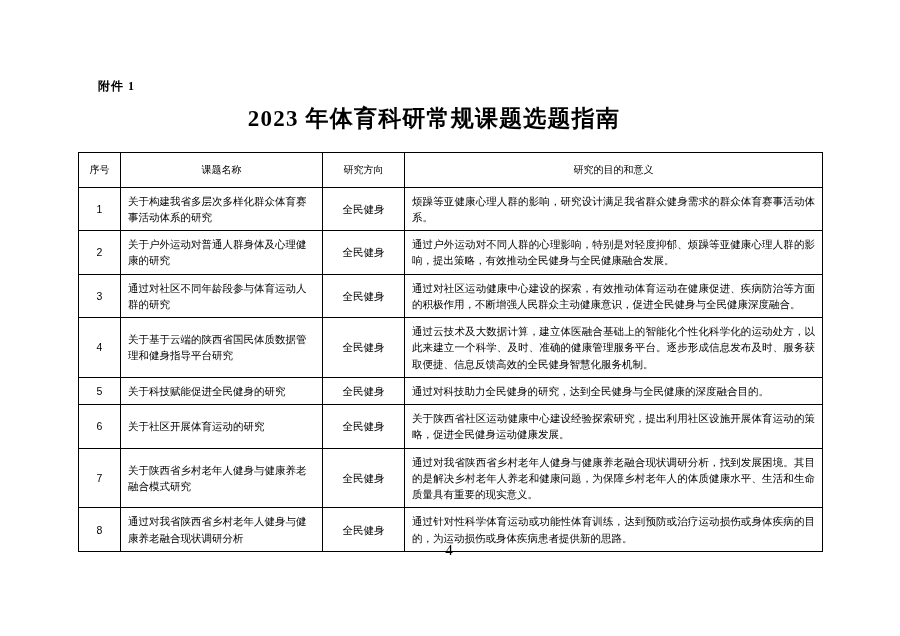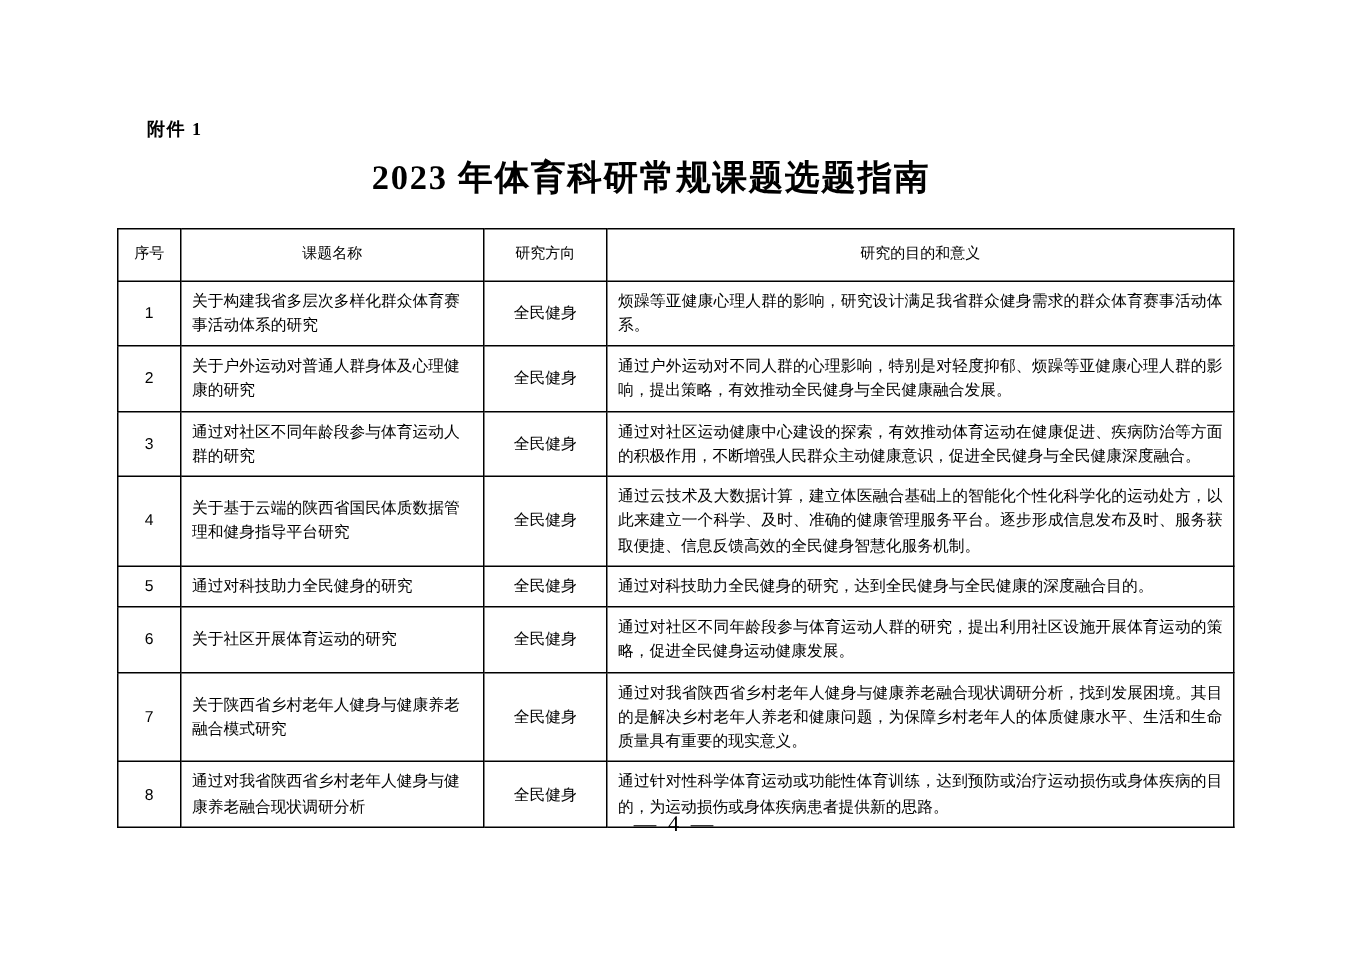--- a/index.html
+++ b/index.html
@@ -139,29 +139,29 @@
         <td class="cell-purpose">通过对社区运动健康中心建设的探索，有效推动体育运动在健康促进、疾病防治等方面的积极作用，不断增强人民群众主动健康意识，促进全民健身与全民健康深度融合。</td>
       </tr>
       <tr>
         <td class="cell-no">4</td>
         <td class="cell-name">关于基于云端的陕西省国民体质数据管理和健身指导平台研究</td>
         <td class="cell-dir">全民健身</td>
         <td class="cell-purpose">通过云技术及大数据计算，建立体医融合基础上的智能化个性化科学化的运动处方，以此来建立一个科学、及时、准确的健康管理服务平台。逐步形成信息发布及时、服务获取便捷、信息反馈高效的全民健身智慧化服务机制。</td>
       </tr>
       <tr>
         <td class="cell-no">5</td>
-        <td class="cell-name">通过对科技助力全民健身的研究</td>
+        <td class="cell-name">关于科技赋能促进全民健身的研究</td>
         <td class="cell-dir">全民健身</td>
         <td class="cell-purpose">通过对科技助力全民健身的研究，达到全民健身与全民健康的深度融合目的。</td>
       </tr>
       <tr>
         <td class="cell-no">6</td>
         <td class="cell-name">关于社区开展体育运动的研究</td>
         <td class="cell-dir">全民健身</td>
-        <td class="cell-purpose">通过对社区不同年龄段参与体育运动人群的研究，提出利用社区设施开展体育运动的策略，促进全民健身运动健康发展。</td>
+        <td class="cell-purpose">关于陕西省社区运动健康中心建设经验探索研究，提出利用社区设施开展体育运动的策略，促进全民健身运动健康发展。</td>
       </tr>
       <tr>
         <td class="cell-no">7</td>
         <td class="cell-name">关于陕西省乡村老年人健身与健康养老融合模式研究</td>
         <td class="cell-dir">全民健身</td>
         <td class="cell-purpose">通过对我省陕西省乡村老年人健身与健康养老融合现状调研分析，找到发展困境。其目的是解决乡村老年人养老和健康问题，为保障乡村老年人的体质健康水平、生活和生命质量具有重要的现实意义。</td>
       </tr>
       <tr>
         <td class="cell-no">8</td>
         <td class="cell-name">通过对我省陕西省乡村老年人健身与健康养老融合现状调研分析</td>

